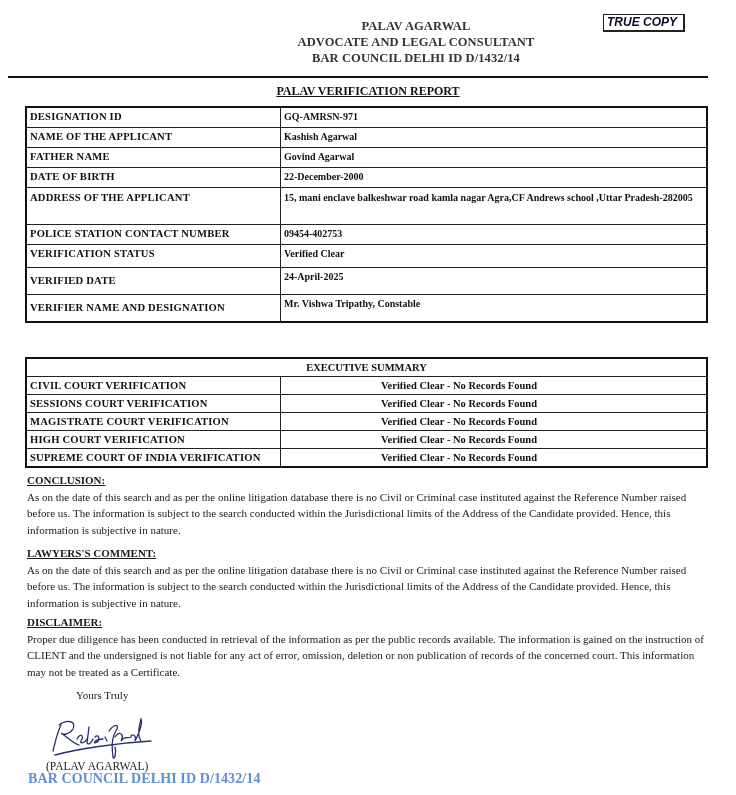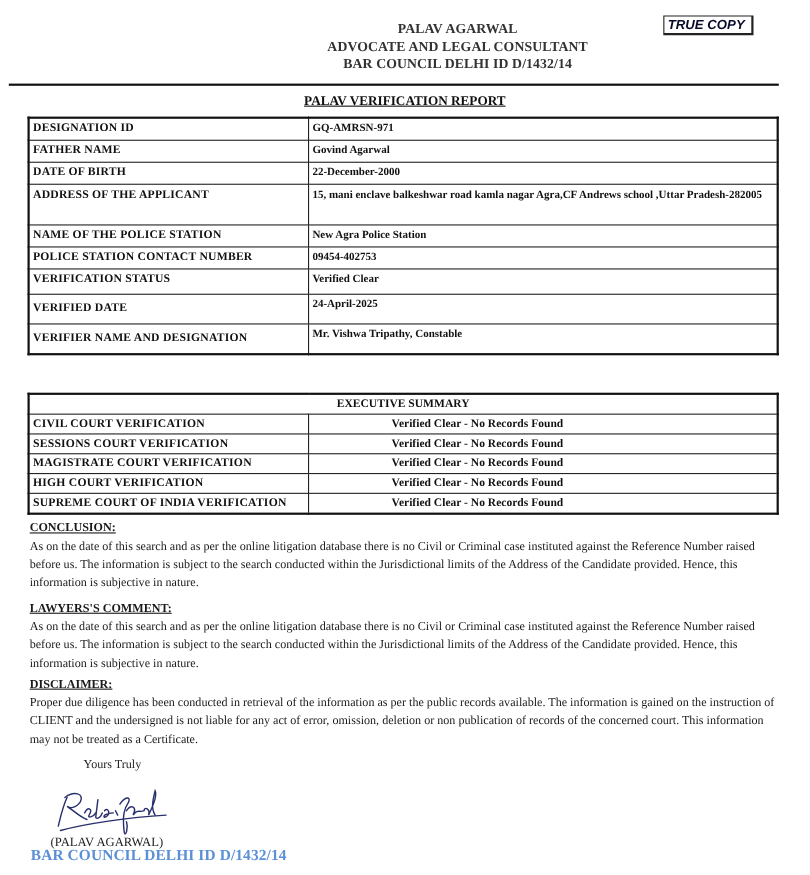--- a/index.html
+++ b/index.html
@@ -22,21 +22,21 @@
   td.v { font-size: 10px; }
 
   #details { left: 25px; top: 106px; width: 683px; border: 2px solid #111; }
   #details tr td { height: 19px; line-height: 17px; }
   #details tr.addr td { height: 34px; line-height: 15px; padding-top: 2px; }
   #details tr.tall td { height: 22px; margin-top: 20px; }
 
   #summary { left: 25px; top: 357px; width: 683px; border: 2px solid #111; }
   #summary td { height: 17px; line-height: 17px; }
   #summary td.head { text-align: center; font-size: 10.5px; }
-  #summary td.val { padding-left: 75px; font-size: 10.5px; }
+  #summary td.val { padding-left: 100px; font-size: 10.5px; }
 
   .sec { position: absolute; left: 27px; width: 685px; font-size: 11px; line-height: 16.5px; color: #1a1a1a; }
   .sec .h { font-weight: bold; text-decoration: underline; font-size: 11px; }
   #conclusion { top: 472px; }
   #comment { top: 545px; }
   #disclaimer { top: 614px; }
 
   .yours { position: absolute; left: 76px; top: 689px; font-size: 11px; color: #222; }
   .sig { position: absolute; left: 47px; top: 713px; width: 110px; height: 50px; }
   .signame { position: absolute; left: 46px; top: 760px; font-size: 11.5px; color: #222; }
@@ -55,34 +55,34 @@
 
 <div class="title">PALAV VERIFICATION REPORT</div>
 
 <table id="details">
   <tbody>
       <tr>
         <td class="k">DESIGNATION ID</td>
         <td class="v">GQ-AMRSN-971</td>
       </tr>
   <tr>
+        <td class="k">NAME OF THE APPLICANT</td>
+        <td class="v">Kashish Agarwal</td>
+      </tr>
+  <tr>
         <td class="k">FATHER NAME</td>
         <td class="v">Govind Agarwal</td>
       </tr>
   <tr>
         <td class="k">DATE OF BIRTH</td>
         <td class="v">22-December-2000</td>
       </tr>
   <tr class="addr">
         <td class="k">ADDRESS OF THE APPLICANT</td>
         <td class="v">15, mani enclave balkeshwar road kamla nagar Agra,CF Andrews school ,Uttar Pradesh-282005</td>
-      </tr>
-  <tr>
-        <td class="k">NAME OF THE POLICE STATION</td>
-        <td class="v">New Agra Police Station</td>
       </tr>
   <tr>
         <td class="k">POLICE STATION CONTACT NUMBER</td>
         <td class="v">09454-402753</td>
       </tr>
   <tr class="tall">
         <td class="k">VERIFICATION STATUS</td>
         <td class="v">Verified Clear</td>
       </tr>
   <tr class="tall">

